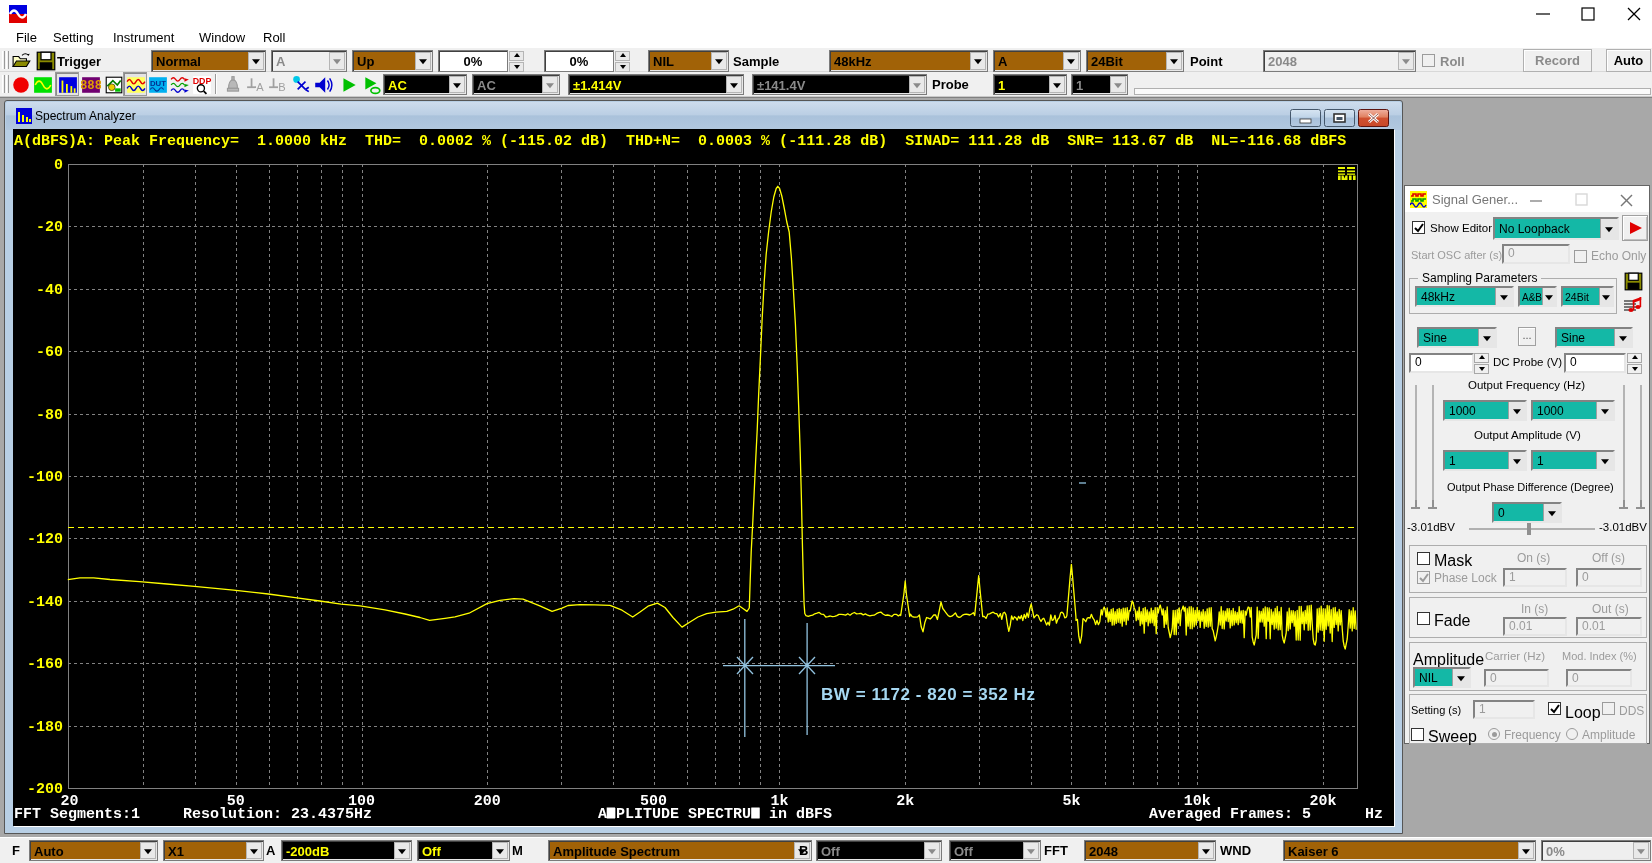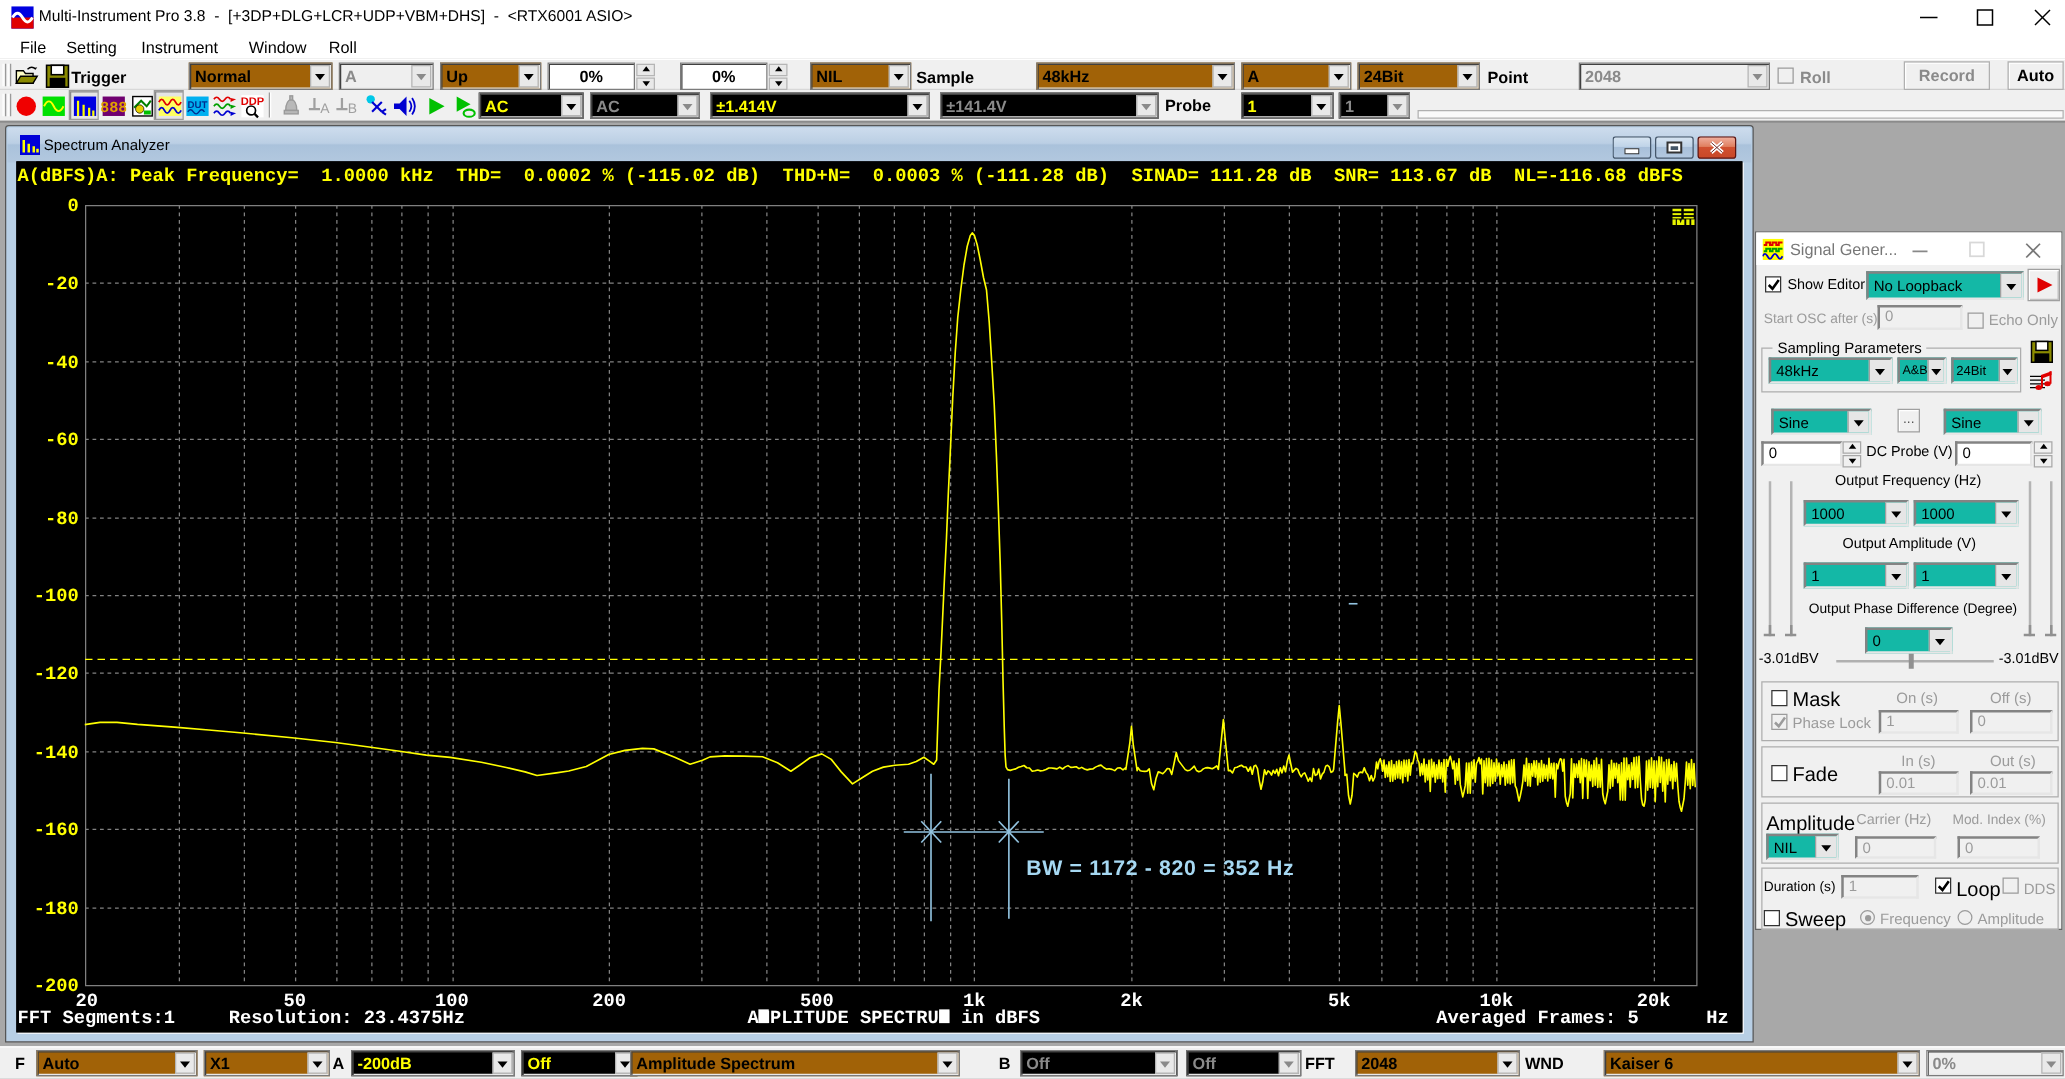--- a/index.html
+++ b/index.html
@@ -58,21 +58,20 @@
 .radio{position:absolute;width:12px;height:12px;border-radius:50%;border:1px solid #9b9b9b;background:#f0f0f0}
 </style></head>
 <body>
 
 <div id="titlebar">
  <svg class="abs" style="left:9px;top:5px" width="18" height="18">
       <rect width="18" height="18" fill="#0000e0"></rect>
       <rect y="9" width="18" height="9" fill="#e00000"></rect>
       <path d="M1 9 Q5 2 9 9 Q13 16 17 9" stroke="#fff" stroke-width="2.4" fill="none"></path>
     </svg>
- <div class="ttxt">Multi-Instrument Pro 3.8&nbsp;&nbsp;-&nbsp;&nbsp;[+3DP+DLG+LCR+UDP+VBM+DHS]&nbsp;&nbsp;-&nbsp;&nbsp;&lt;RTX6001 ASIO&gt;</div>
  <svg class="abs" style="left:1525px;top:0" width="127" height="28">
   <line x1="11" y1="14" x2="25" y2="14" stroke="#000" stroke-width="1.2"></line>
   <rect x="57" y="8" width="12" height="12" fill="none" stroke="#000" stroke-width="1.2"></rect>
   <line x1="103" y1="8" x2="115" y2="20" stroke="#000" stroke-width="1.2"></line>
   <line x1="115" y1="8" x2="103" y2="20" stroke="#000" stroke-width="1.2"></line>
  </svg>
 </div>
 
 <div id="menubar">
  <span style="left:16px">File</span>
@@ -575,21 +574,21 @@
 <div class="dlbl" style="left:8px;top:465px">Amplitude</div>
 <div class="glbl" style="left:80px;top:464px;font-size:11.5px">Carrier (Hz)</div>
 <div class="glbl" style="left:157px;top:464px;font-size:11px">Mod. Index (%)</div>
 <div class="dcb" style="left:8px;top:481px;width:58px;height:21px">
       <span class="t">NIL</span>
       <span class="ar"></span>
     </div>
 <div class="inp" style="left:79px;top:483px;width:65px;height:18px">0</div>
 <div class="inp" style="left:161px;top:483px;width:66px;height:18px">0</div>
 <div class="gbox" style="left:4px;top:508px;width:238px;height:50px"></div>
-<div class="dlbl" style="left:6px;top:518px;font-size:11px">Duration (s)</div>
+<div class="dlbl" style="left:6px;top:518px;font-size:11px">Setting (s)</div>
 <div class="inp" style="left:68px;top:514px;width:62px;height:19px">1</div>
 <div class="chk" style="left:143px;top:516px"></div>
 <svg class="abs" style="left:144px;top:517px" width="12" height="12">
       <path d="M2 6 L5 9 L10 2" stroke="#000" stroke-width="2" fill="none"></path>
     </svg>
 <div class="dlbl" style="left:160px;top:518px">Loop</div>
 <div class="chk g" style="left:197px;top:516px"></div>
 <div class="glbl" style="left:214px;top:518px">DDS</div>
 <div class="chk" style="left:6px;top:542px"></div>
 <div class="dlbl" style="left:23px;top:542px">Sweep</div>
@@ -613,21 +612,21 @@
 <div class="lbl " style="left:266px;top:5px;">A</div>
 <div class="cb blk" style="left:281px;top:2px;width:131px;height:21px">
       <span class="t" style="">-200dB</span>
       <span class="ar"></span>
     </div>
 <div class="cb blk" style="left:417px;top:2px;width:93px;height:21px">
       <span class="t" style="">Off</span>
       <span class="ar"></span>
     </div>
 <div class="lbl " style="left:512px;top:5px;">M</div>
-<div class="cb " style="left:504px;top:2px;width:264px;height:21px">
+<div class="cb " style="left:548px;top:2px;width:264px;height:21px">
       <span class="t" style="">Amplitude Spectrum</span>
       <span class="ar"></span>
     </div>
 <div class="lbl " style="left:799px;top:5px;">B</div>
 <div class="cb blk dis" style="left:816px;top:2px;width:126px;height:21px">
       <span class="t" style="">Off</span>
       <span class="ar"></span>
     </div>
 <div class="cb blk dis" style="left:949px;top:2px;width:92px;height:21px">
       <span class="t" style="">Off</span>

